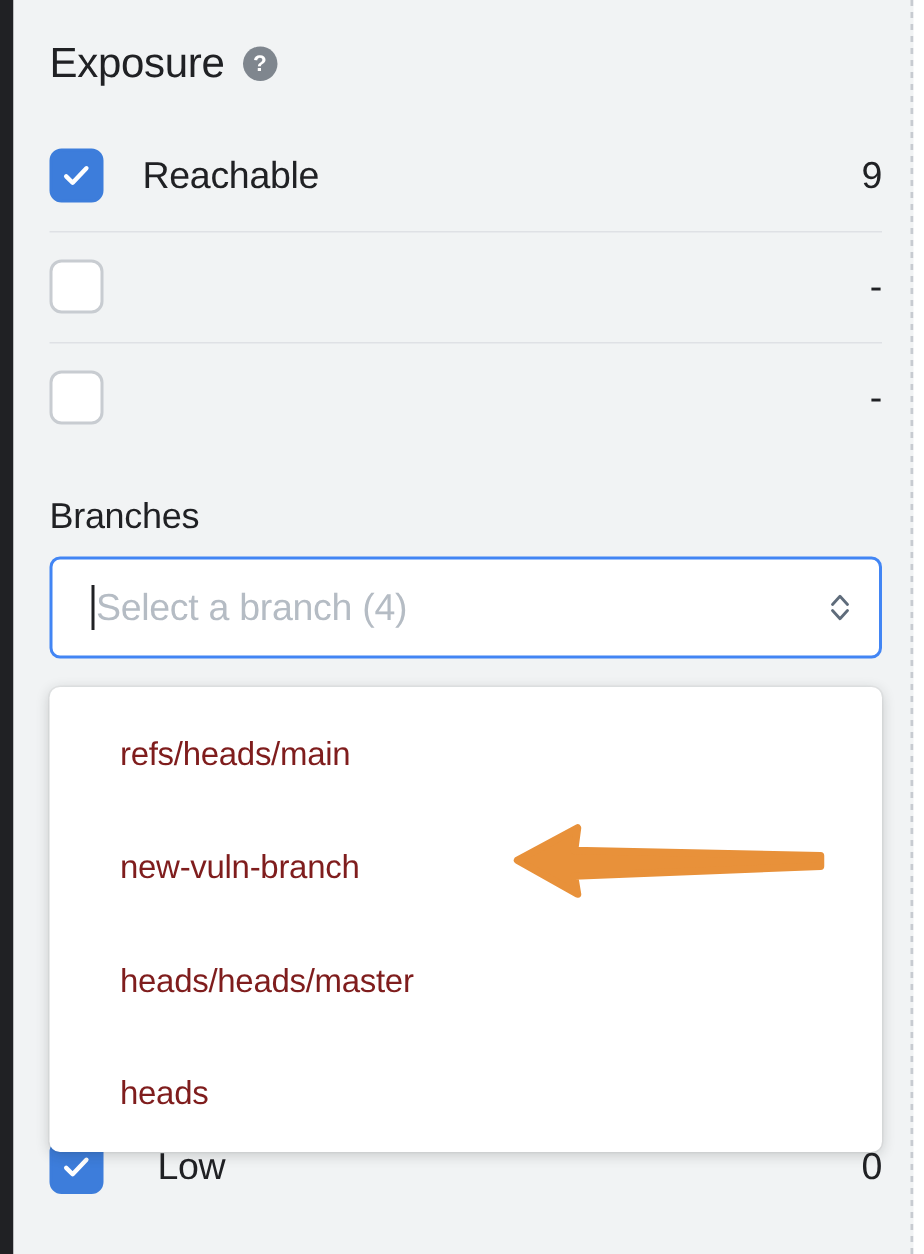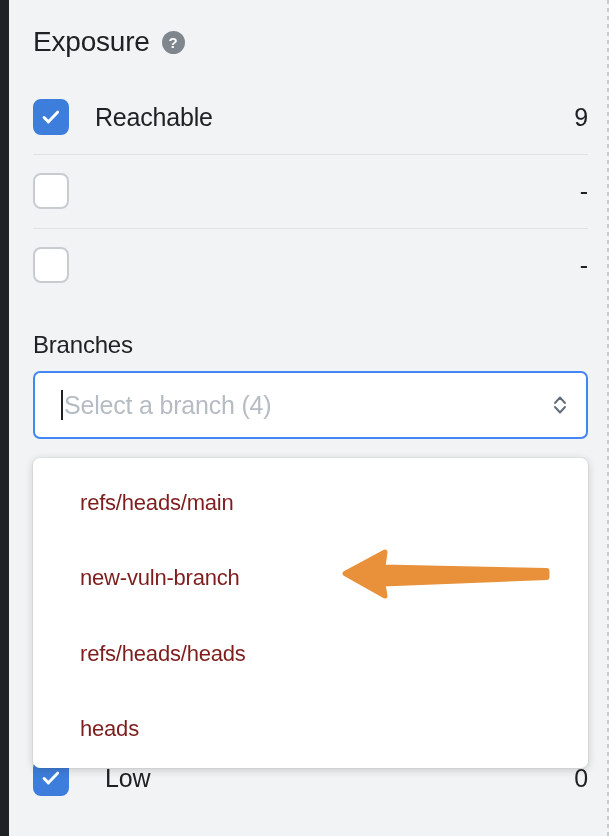--- a/index.html
+++ b/index.html
@@ -288,21 +288,21 @@
           <path d="M4.5 12.6l4.7 4.7 10-10.6" fill="none" stroke="#ffffff" stroke-width="3.2" stroke-linecap="round" stroke-linejoin="round"></path>
         </svg>
       </span>
       <span class="row-label">Low</span>
       <span class="row-count">0</span>
     </div>
 
     <div class="dropdown">
       <div class="dd-item i0">refs/heads/main</div>
       <div class="dd-item i1">new-vuln-branch</div>
-      <div class="dd-item i2">refs/heads/heads</div>
+      <div class="dd-item i2">heads/heads/master</div>
       <div class="dd-item i3">heads</div>
     </div>
 
     <div class="arrow-annotation">
       <svg width="210" height="60" viewBox="0 0 210 60" aria-hidden="true">
         <path d="M4 29.5 L44 8 L42 23 L206 26.5 L206 33.5 L42 40 L44 52 Z" fill="#e8913a" stroke="#e8913a" stroke-width="5" stroke-linejoin="round"></path>
       </svg>
     </div>
 
   </div>

